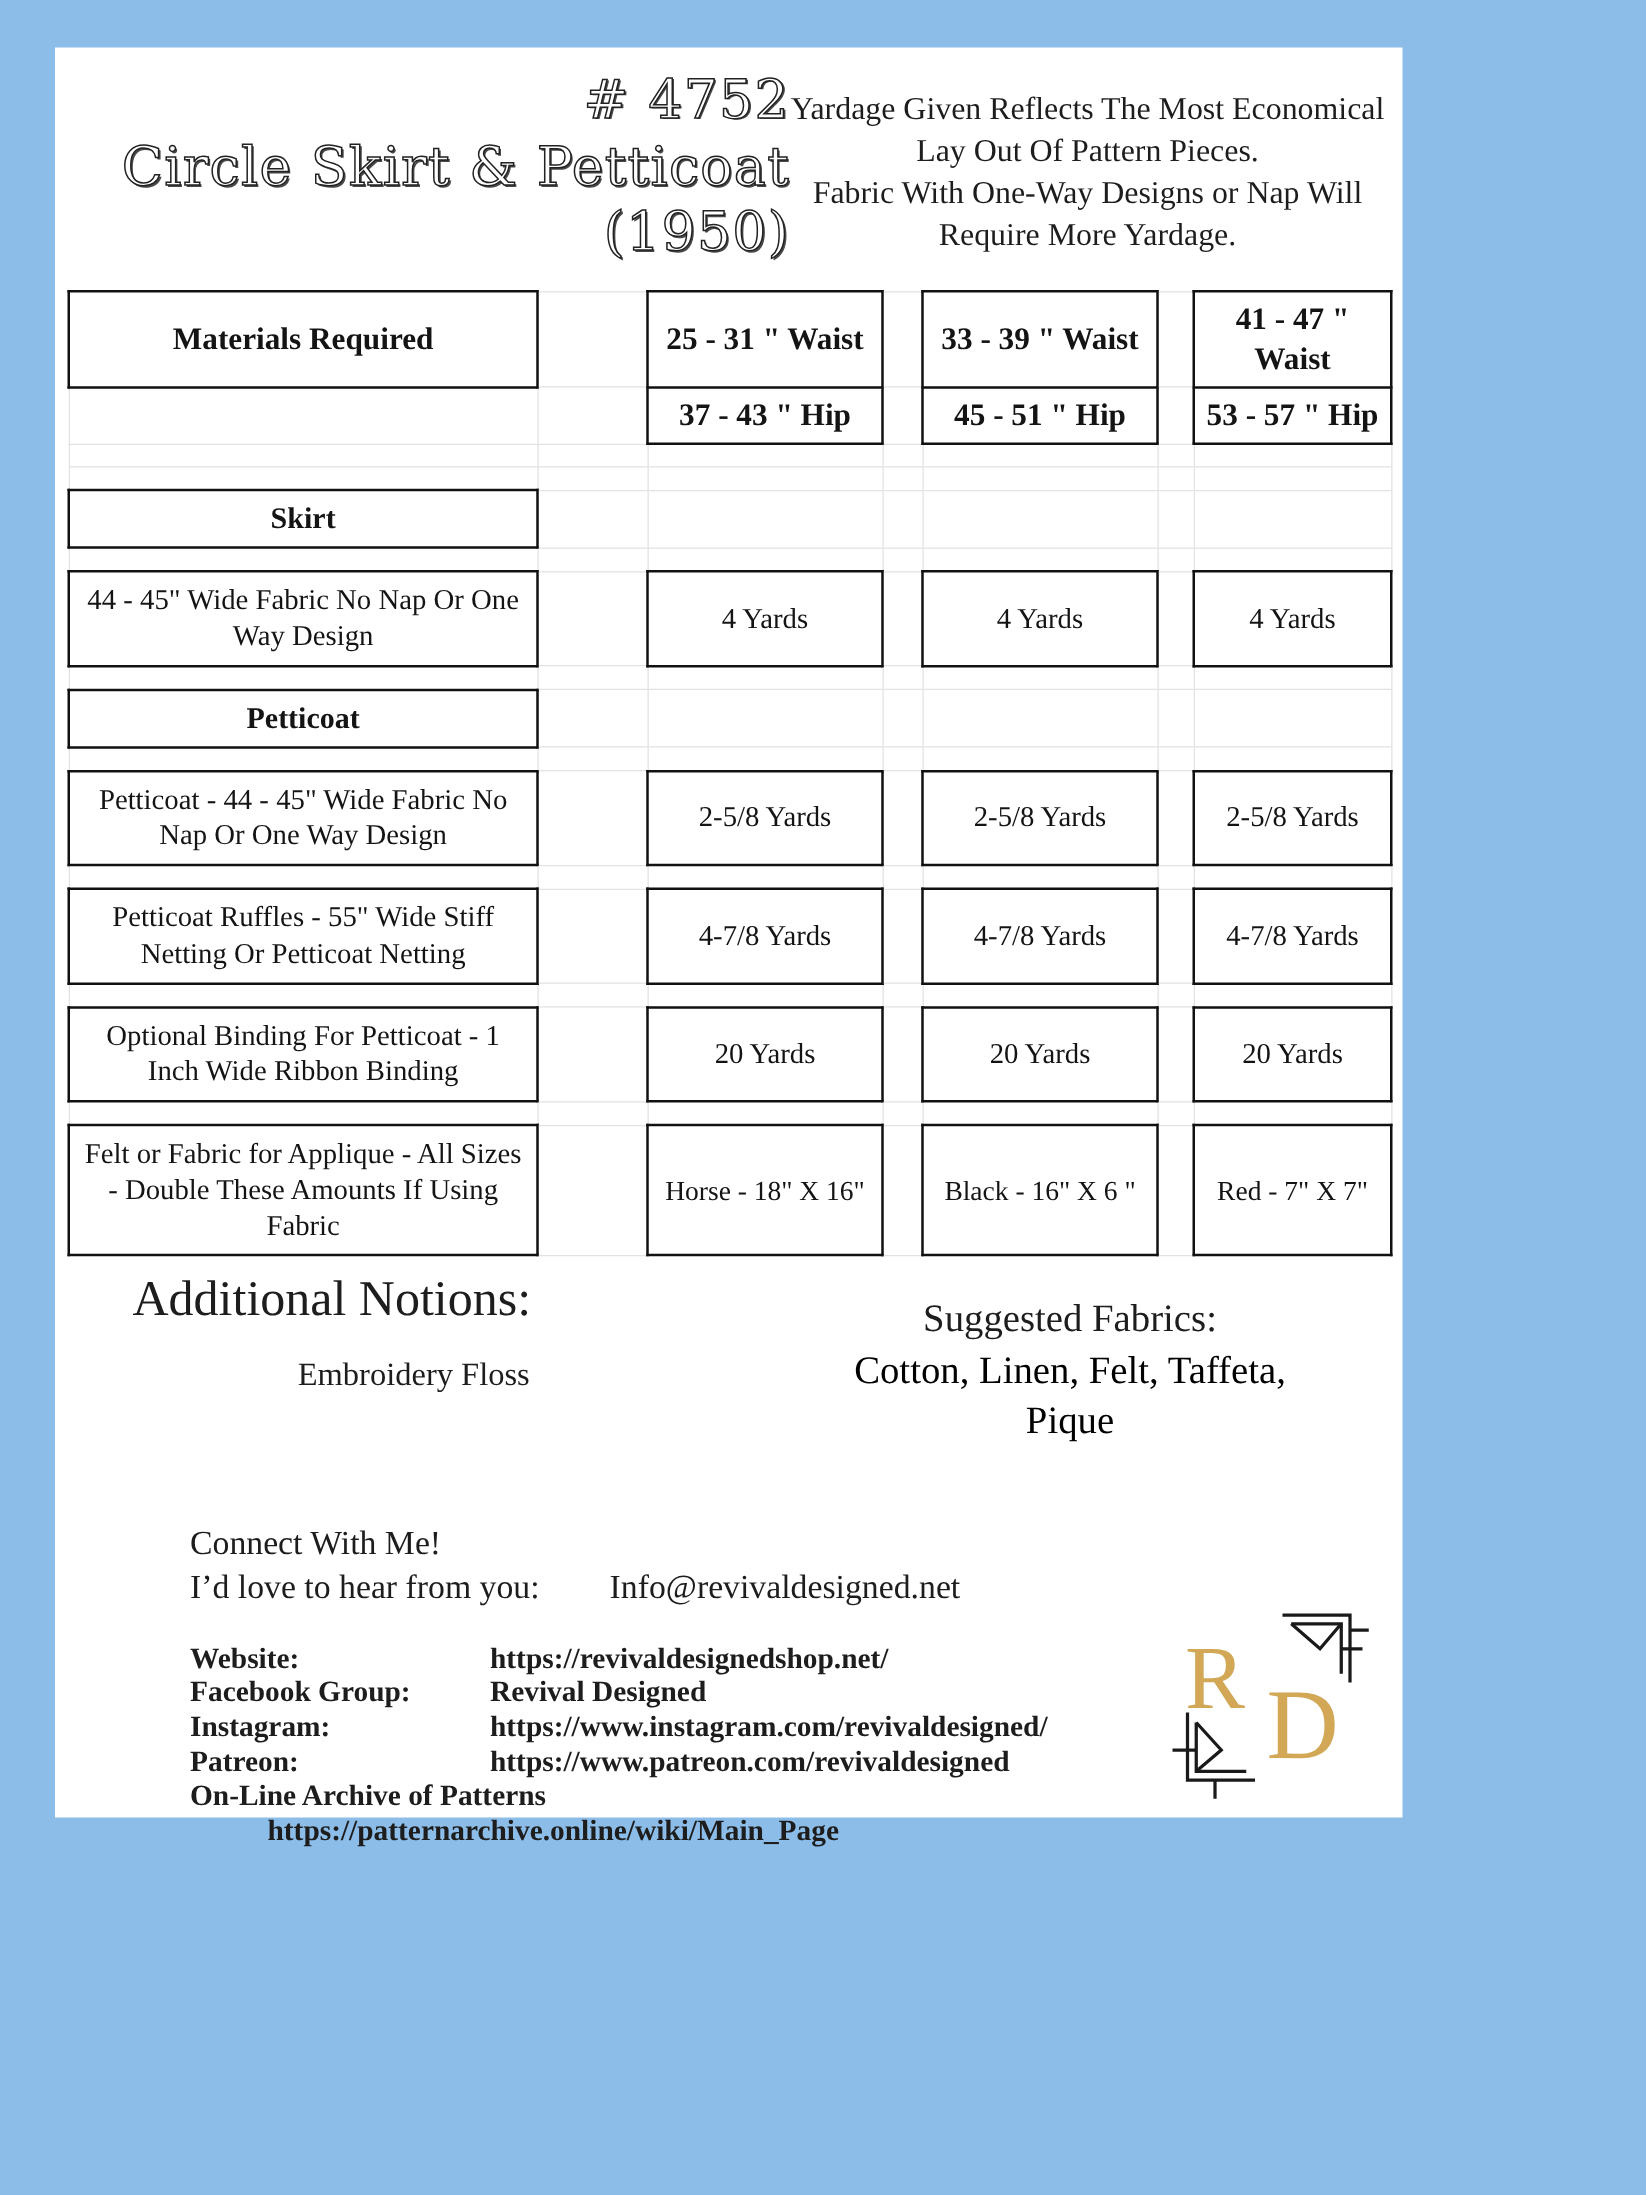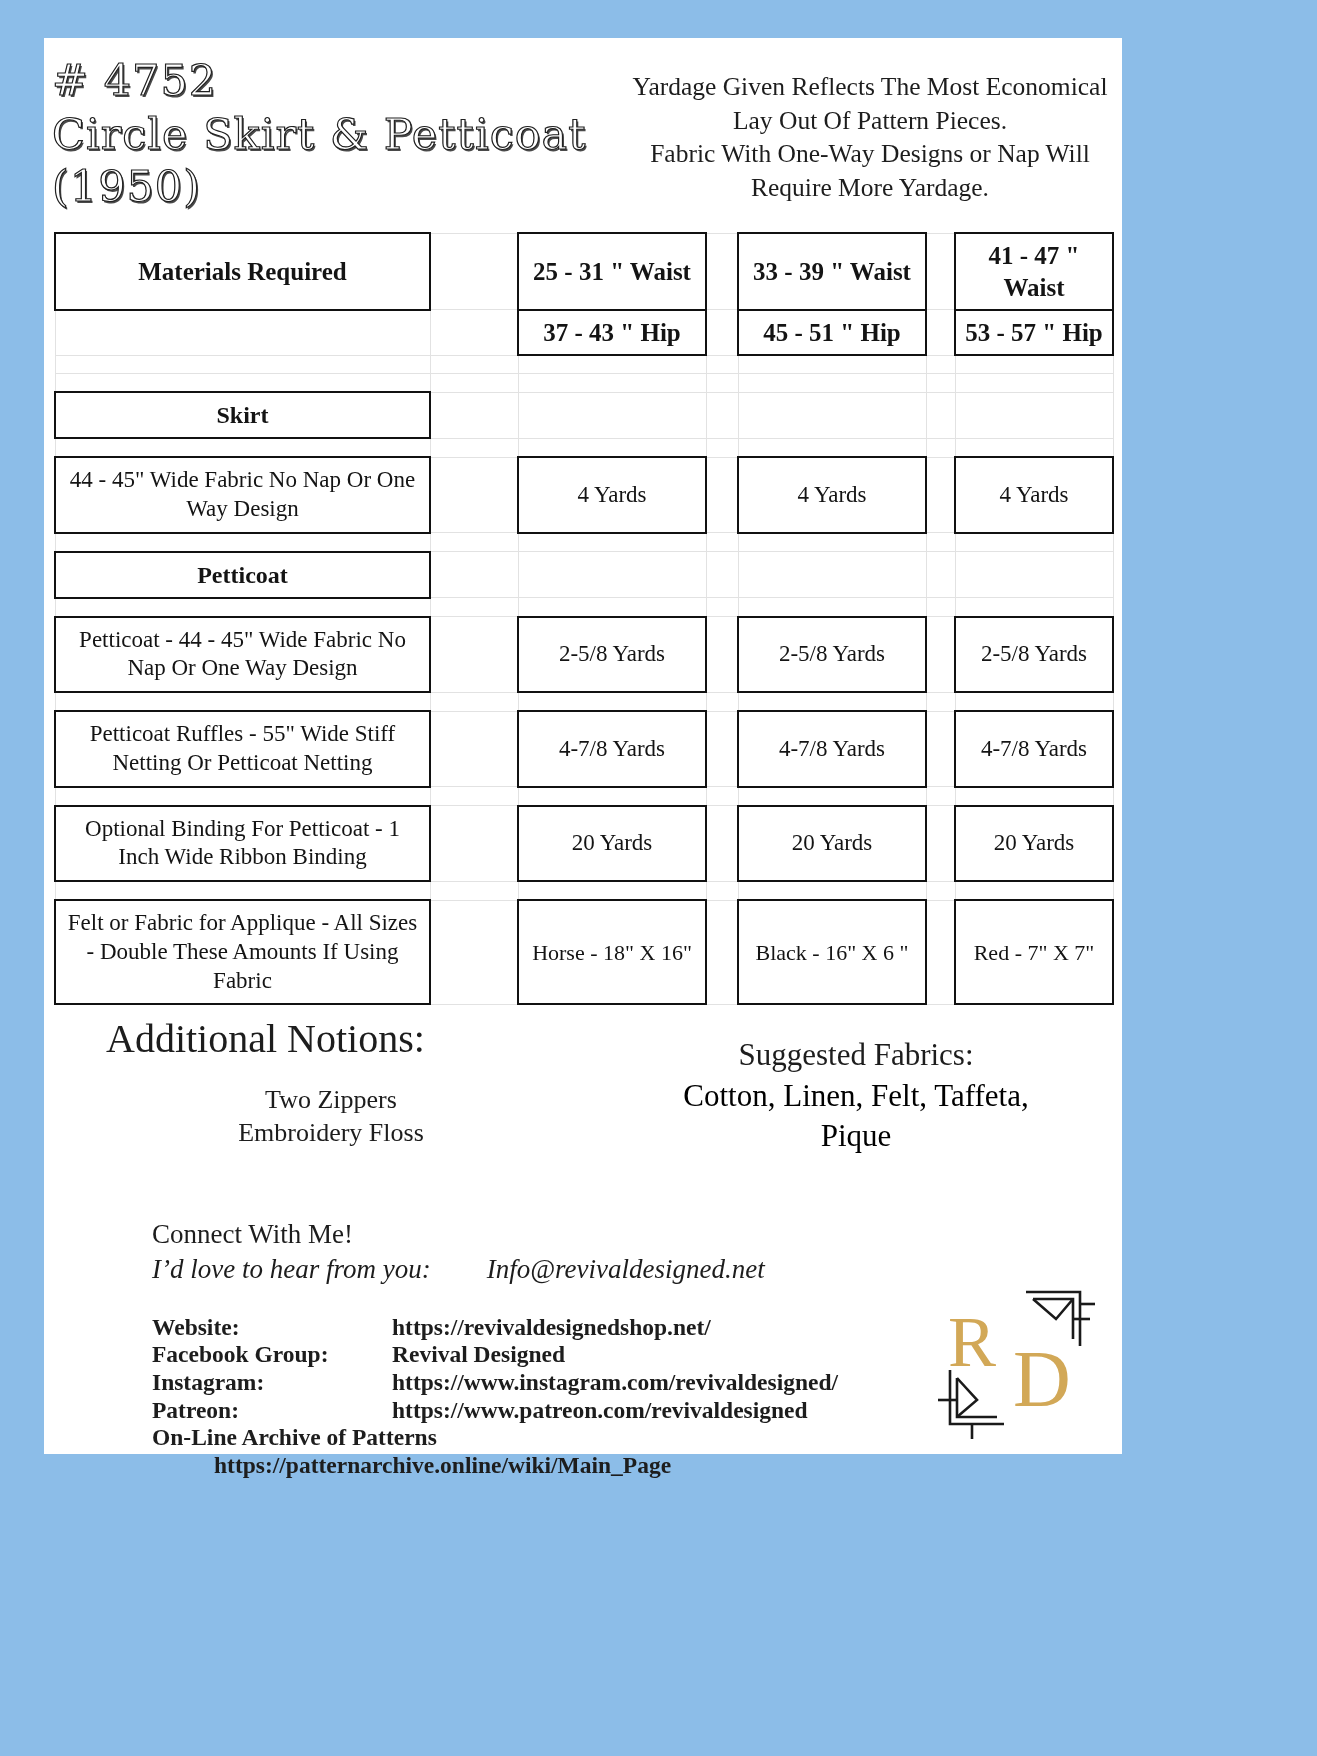--- a/index.html
+++ b/index.html
@@ -26,21 +26,21 @@
 
   
   .header {
     display: flex;
     flex-direction: row;
     align-items: flex-start;
     padding: 14px 8px 0 8px;
   }
   .title-block {
     width: 580px;
-    text-align: left;
+    text-align: right;
     color: #1b1b1b;
   }
   .title-outline {
     font-family: "DejaVu Serif", "Liberation Serif", serif;
     color: #ffffff;
     -webkit-text-stroke: 1.2px #222;
     text-shadow:
        1.5px 1.5px 0 #4a4a4a,
        0 0 0 #000;
     letter-spacing: 1px;
@@ -155,21 +155,21 @@
   }
 
   
   .connect {
     margin-top: 61px;
     padding-left: 108px;
     font-size: 27px;
     color: #1d1d1d;
     line-height: 1.3;
   }
-  .connect .row2 { display: flex; font-style: italic; }
+  .connect .row2 { display: flex; }
   .connect .lbl { }
   .connect .email { margin-left: 56px; }
 
   .links {
     margin-top: 26px;
     padding-left: 108px;
     font-size: 23.5px;
     color: #1d1d1d;
     line-height: 1.18;
     position: relative;
@@ -386,21 +386,20 @@
           <td class="boxed small">Red - 7" X 7"</td>
         </tr>
       </tbody>
     </table>
   </div>
 
   <div class="lower">
     <div class="notions">
       <div class="head">Additional Notions:</div>
       <div class="items">
-        <div class="item">Two Zippers</div>
         <div class="item">Embroidery Floss</div>
       </div>
     </div>
     <div class="fabrics">
       <div class="head">Suggested Fabrics:</div>
       <div class="list">Cotton, Linen, Felt, Taffeta,</div>
       <div class="list">Pique</div>
     </div>
   </div>
 

